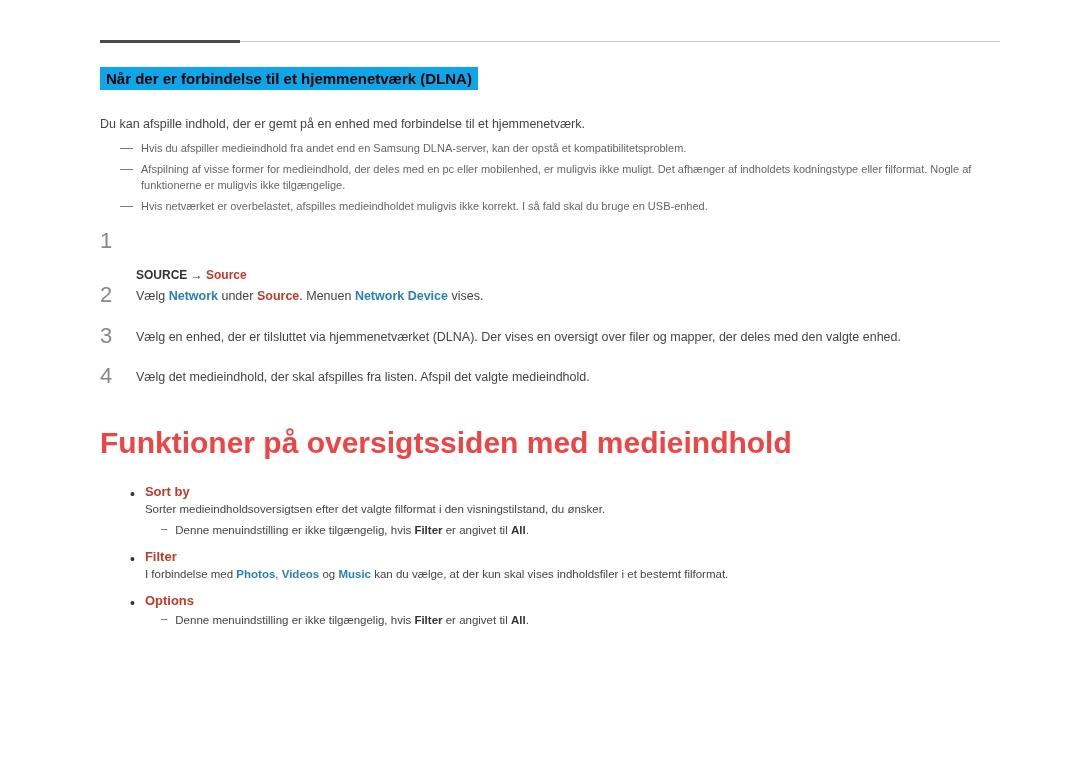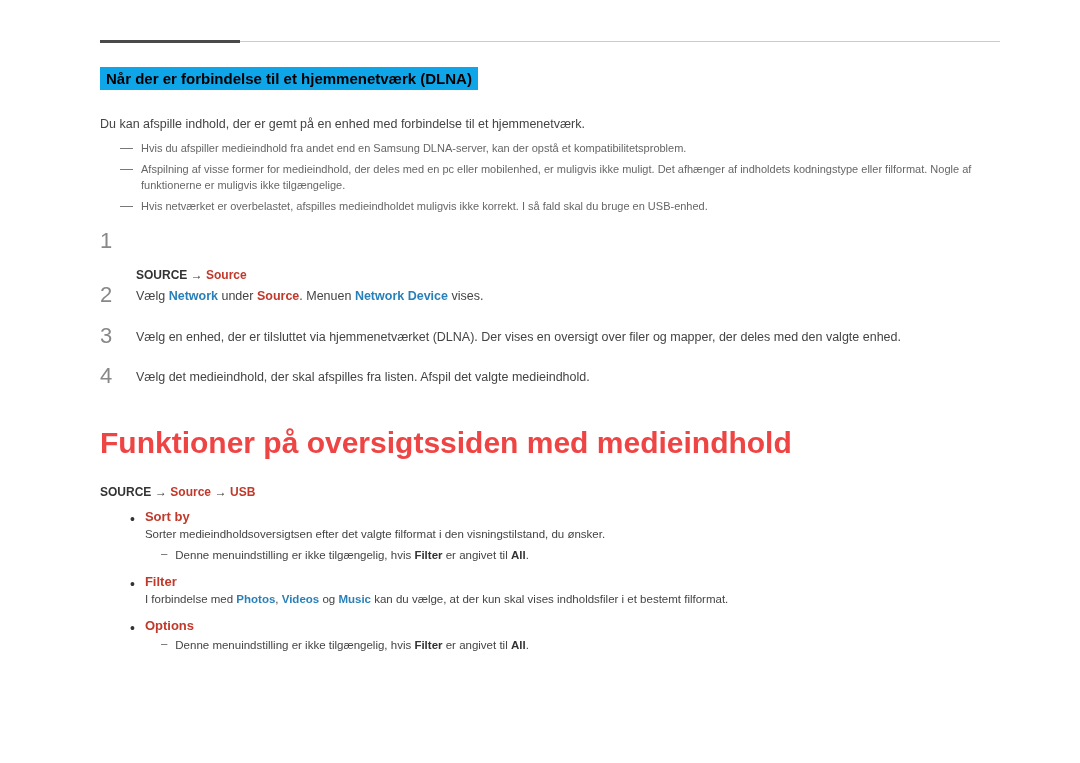--- a/index.html
+++ b/index.html
@@ -265,27 +265,20 @@
 
   </div>
 </div>
 
 <div class="section-divider"></div>
 
 <div class="section">
 
   <h1 class="big-title">Funktioner på oversigtssiden med medieindhold</h1>
 
-  <div class="source-path-section">
-    <span style="font-weight:bold; font-size:12px; color:#333;">SOURCE</span>
-    <span style="color:#333; font-size:12px;"> → </span>
-    <span style="color:#c0392b; font-weight:bold; font-size:12px;">Source</span>
-    <span style="color:#333; font-size:12px;"> → </span>
-    <span style="color:#c0392b; font-weight:bold; font-size:12px;">USB</span>
-  </div>
 
 
   <div class="bullet-list">
 
     <div class="bullet-item">
       <span class="bullet-dot">•</span>
       <div class="bullet-content">
         <span class="bullet-title-orange">Sort by</span>
         <p class="bullet-desc">Sorter medieindholdsoversigtsen efter det valgte filformat i den visningstilstand, du ønsker.</p>
         <div class="sub-dash">

